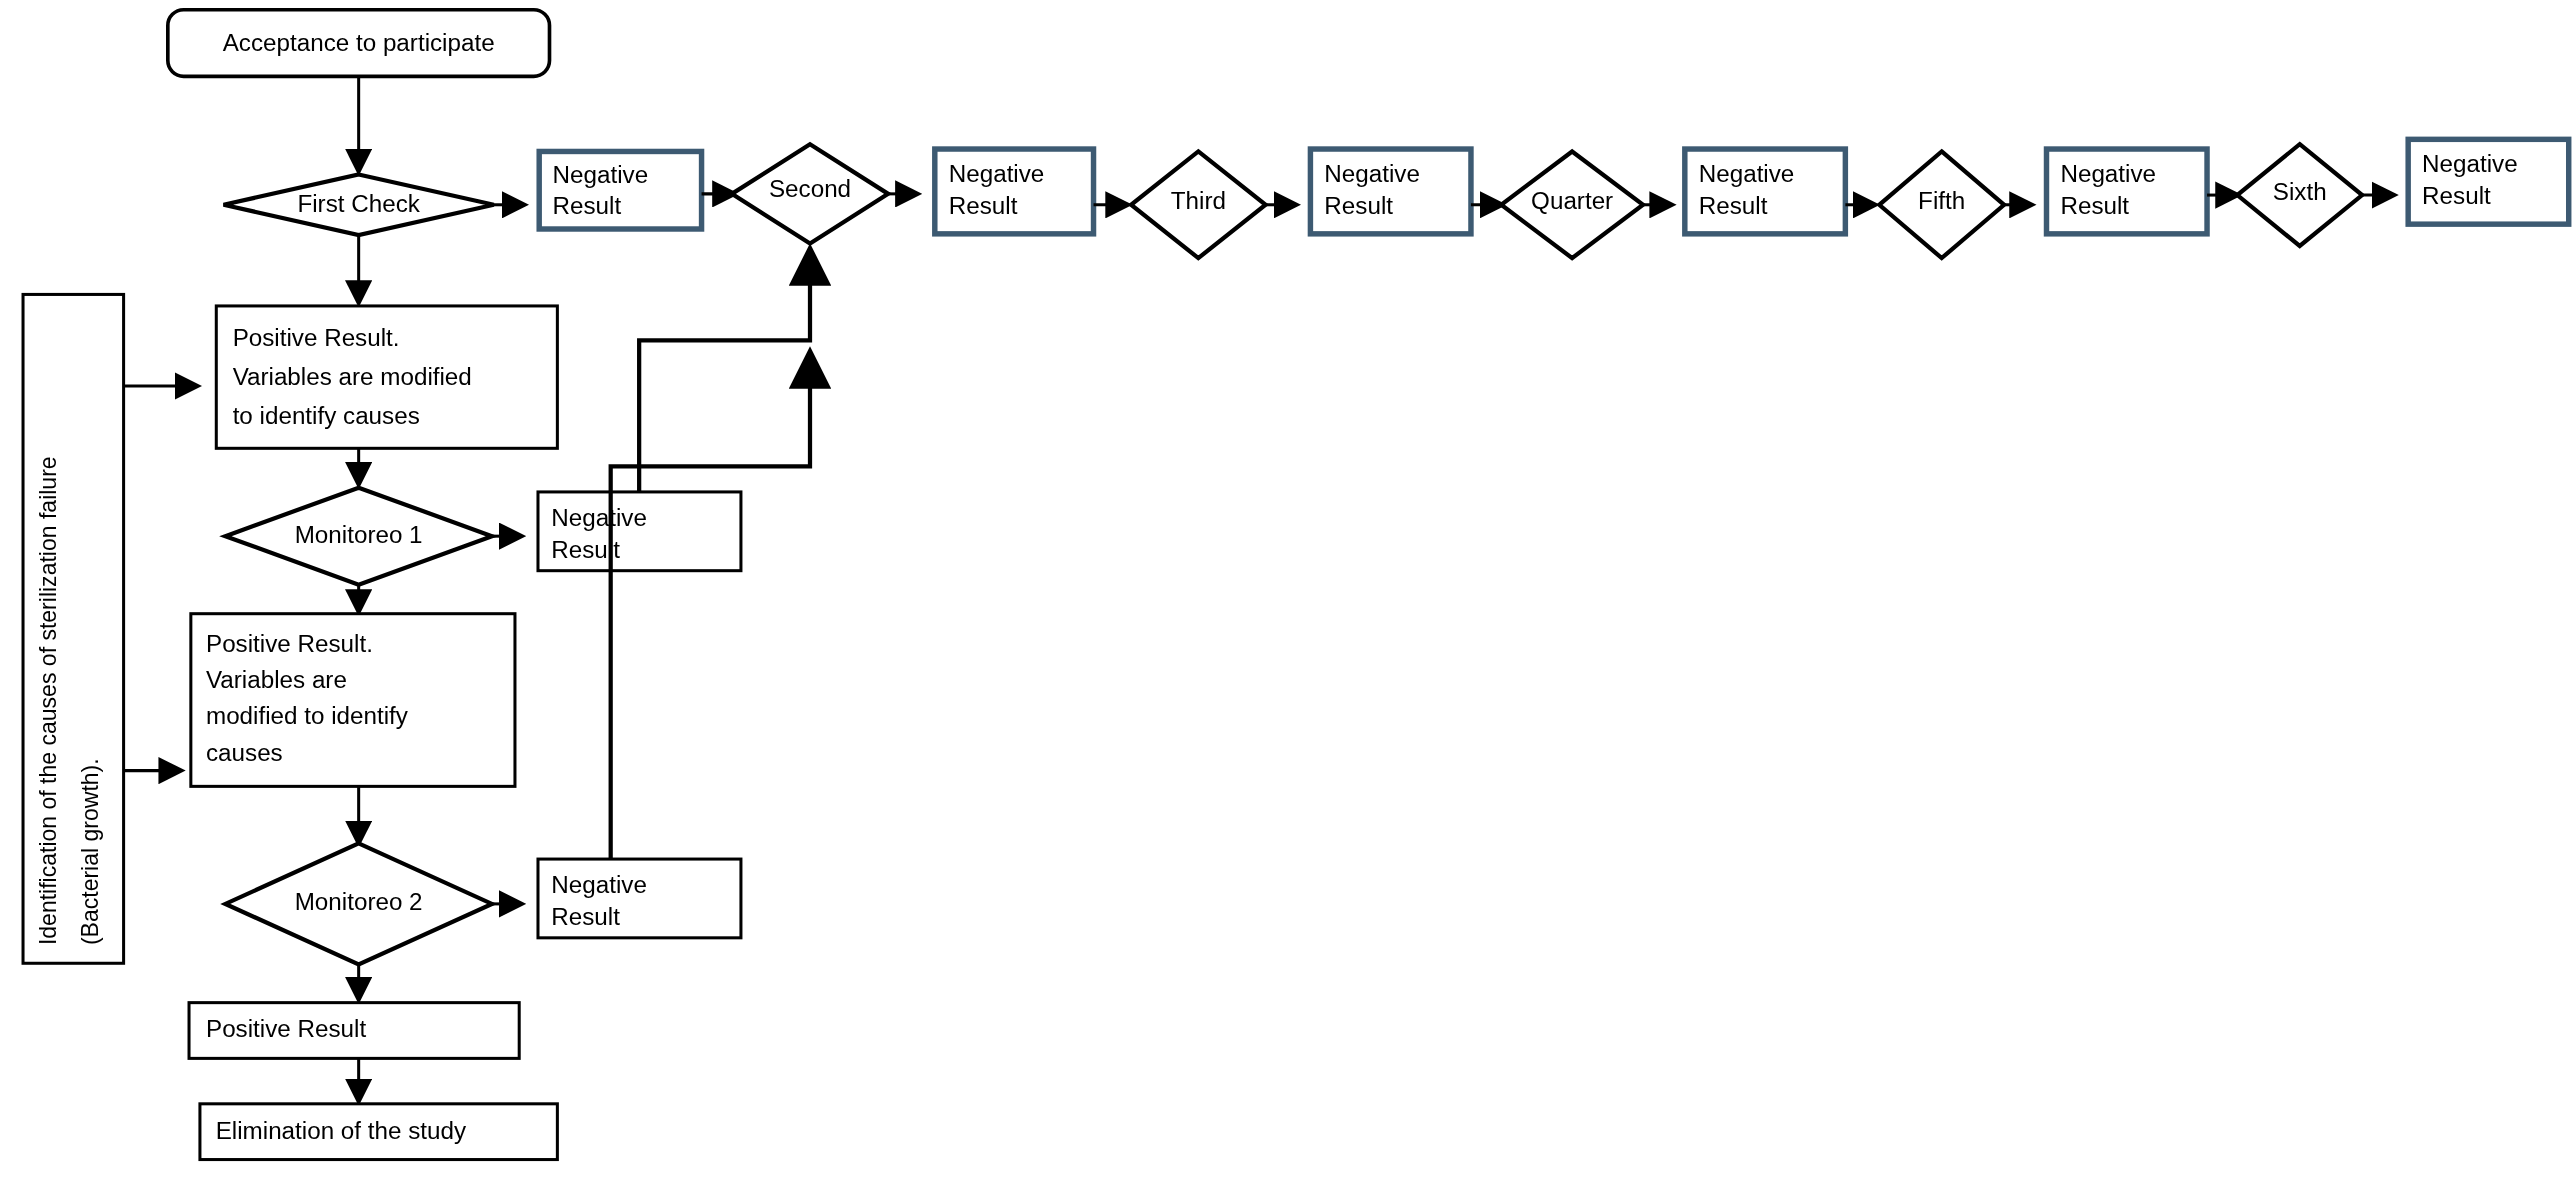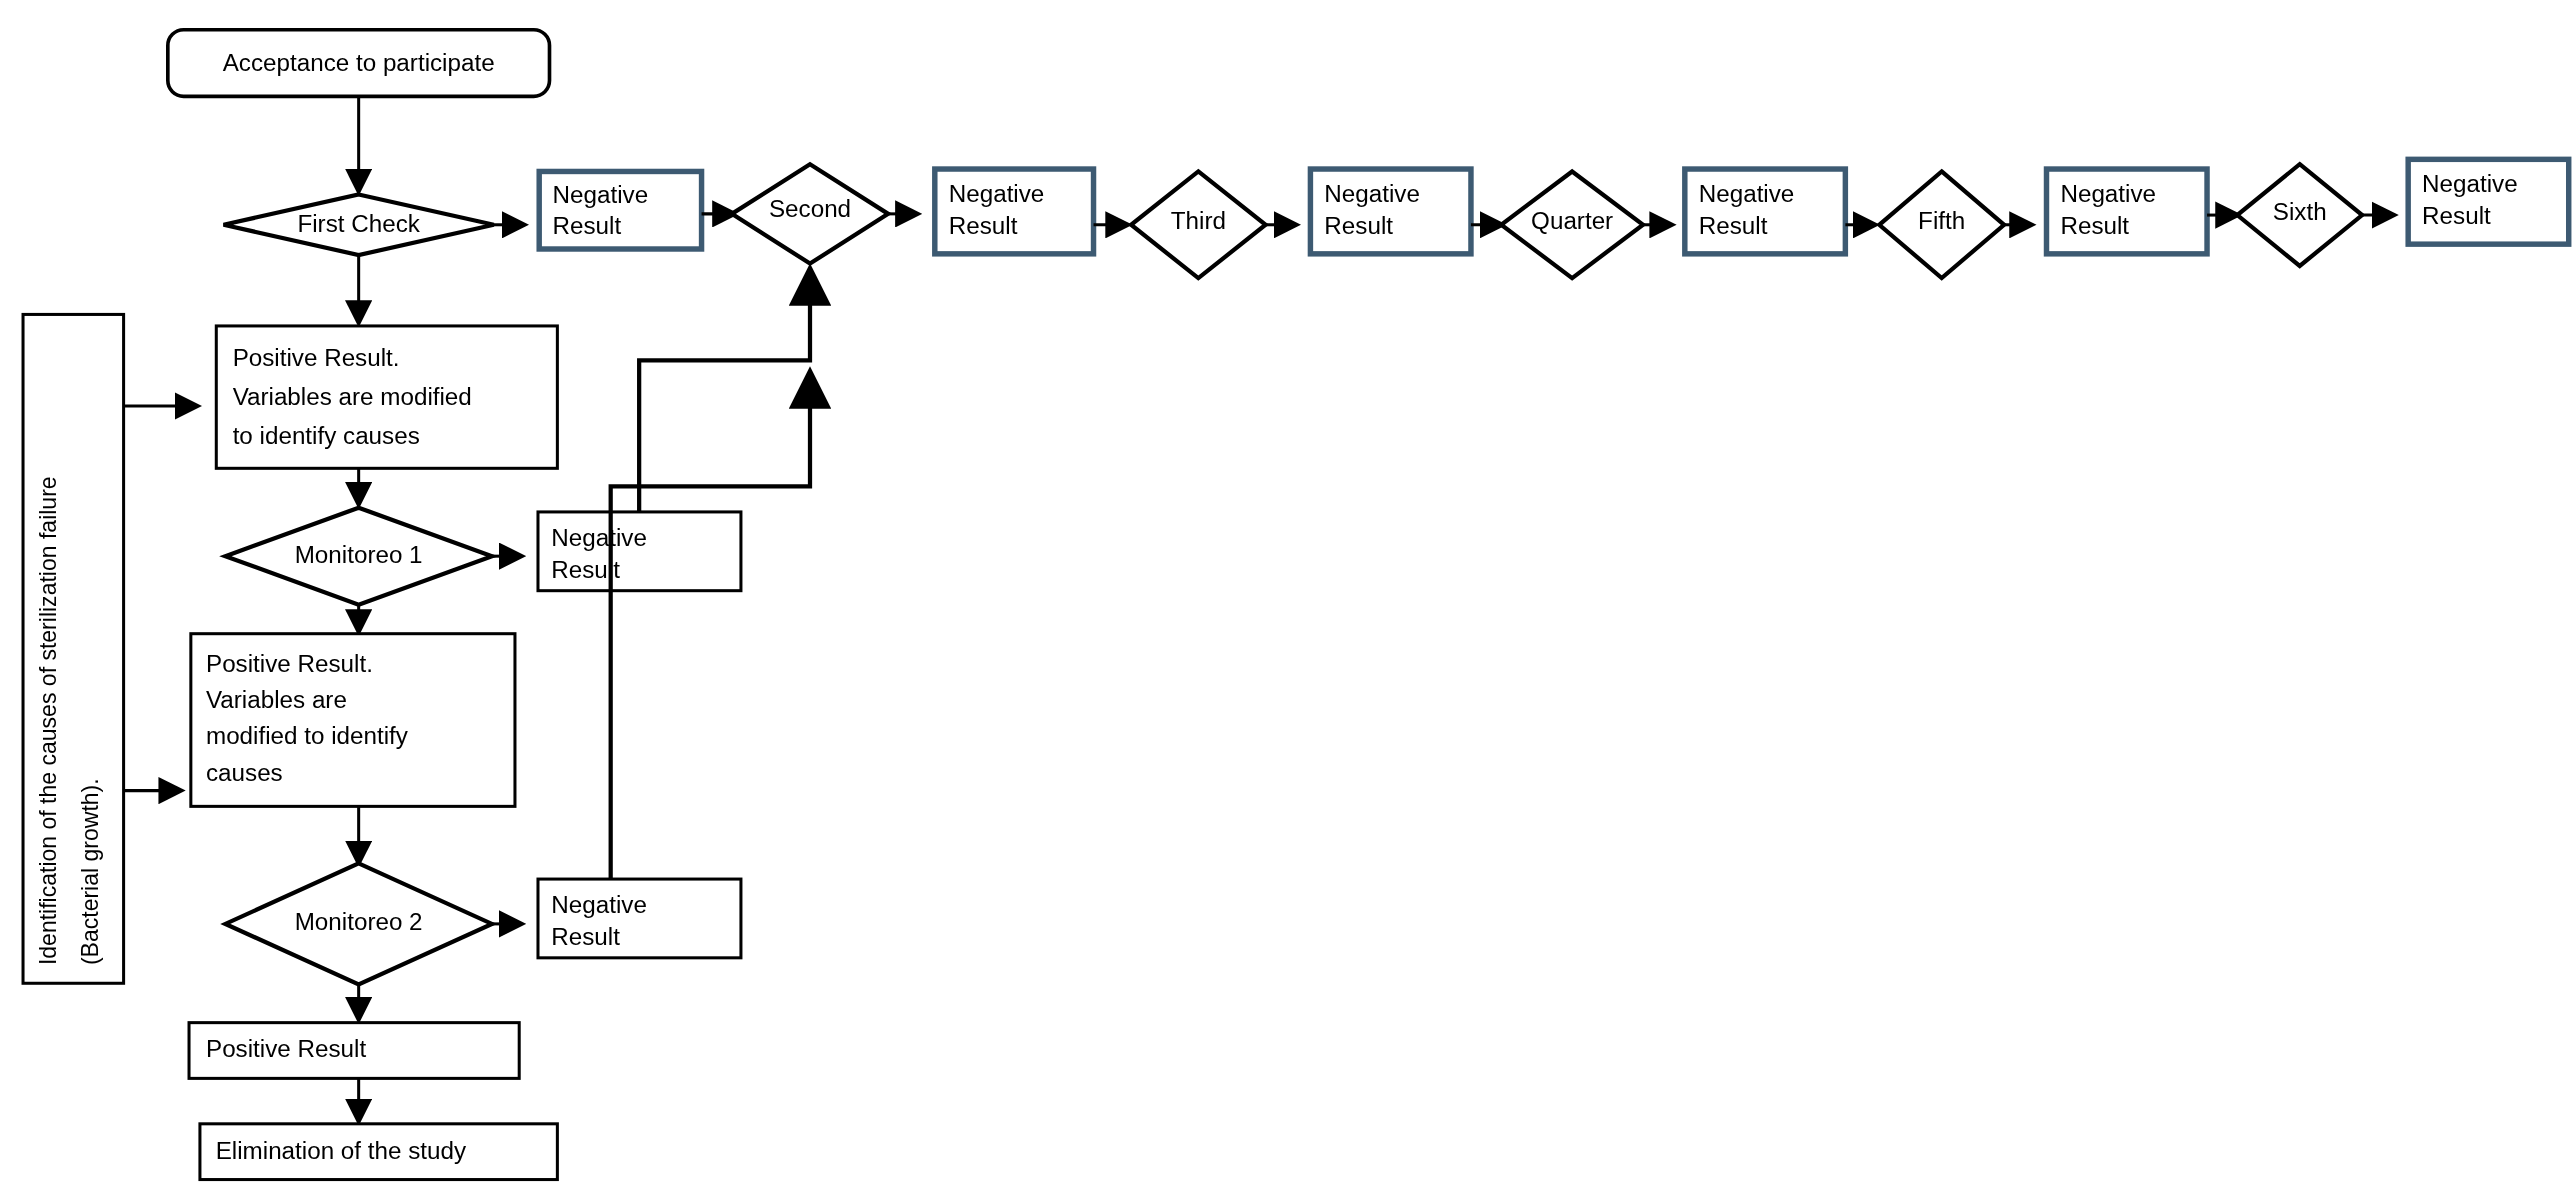--- a/index.html
+++ b/index.html
@@ -11,21 +11,20 @@
     width: 2576px;
     height: 1185px;
     font-family: "Liberation Sans", sans-serif;
     overflow: hidden;
   }
   #flowchart-root {
     position: relative;
     width: 2576px;
     height: 877px;
     background: #ffffff;
-    margin-top: 20px;
   }
   svg.fc {
     position: absolute;
     top: 0;
     left: 0;
     width: 2576px;
     height: 1185px;
     display: block;
   }
   .node-rect {

